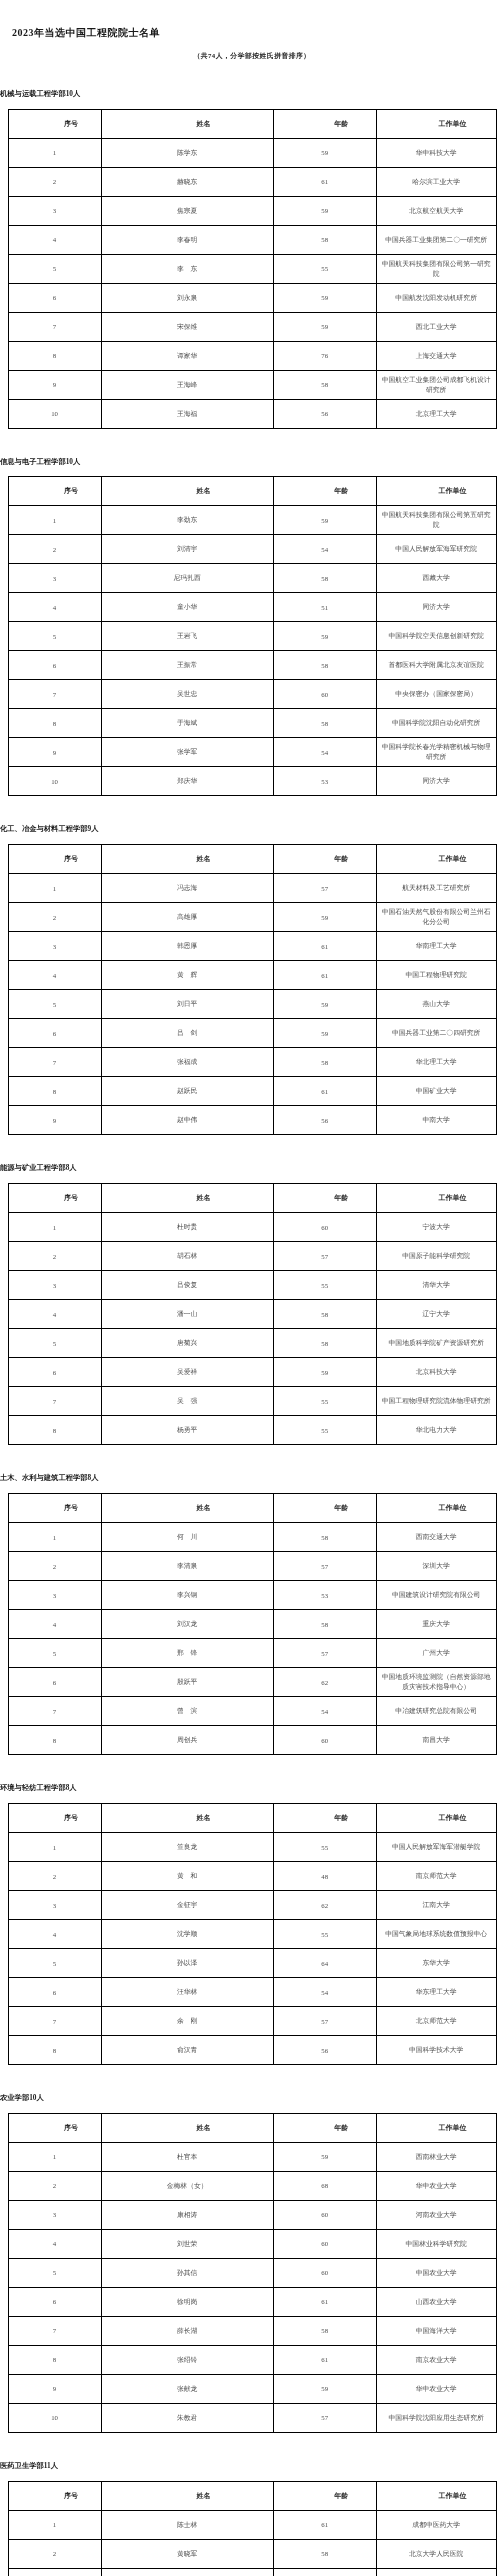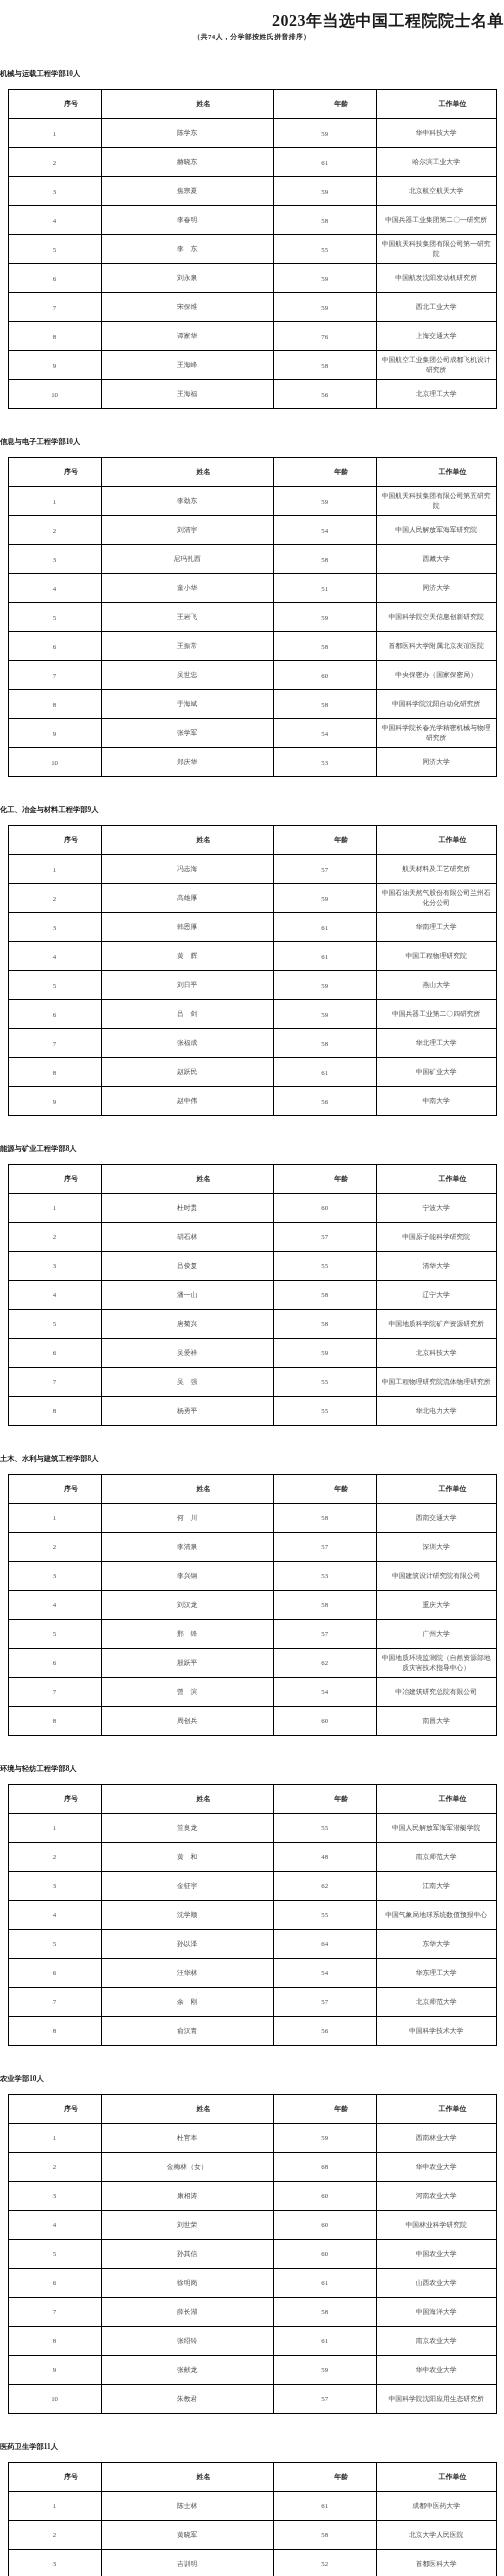--- a/index.html
+++ b/index.html
@@ -9,23 +9,23 @@
   }
   body {
     width: 504px;
     font-family: "Liberation Serif", "DejaVu Serif", serif;
     color: #333333;
   }
   .page {
     padding: 13.6px 0 23px 0;
   }
   .doc-title {
-    margin: 0;
-    text-align: right;
-    font-size: 16px;
+    margin: 12px;
+    text-align: left;
+    font-size: 10px;
     line-height: 13.6px;
     font-weight: bold;
     color: #1a1a1a;
     letter-spacing: 0.5px;
   }
   .doc-subtitle {
     margin-top: 4.7px;
     text-align: center;
     font-size: 6.8px;
     line-height: 9.4px;

